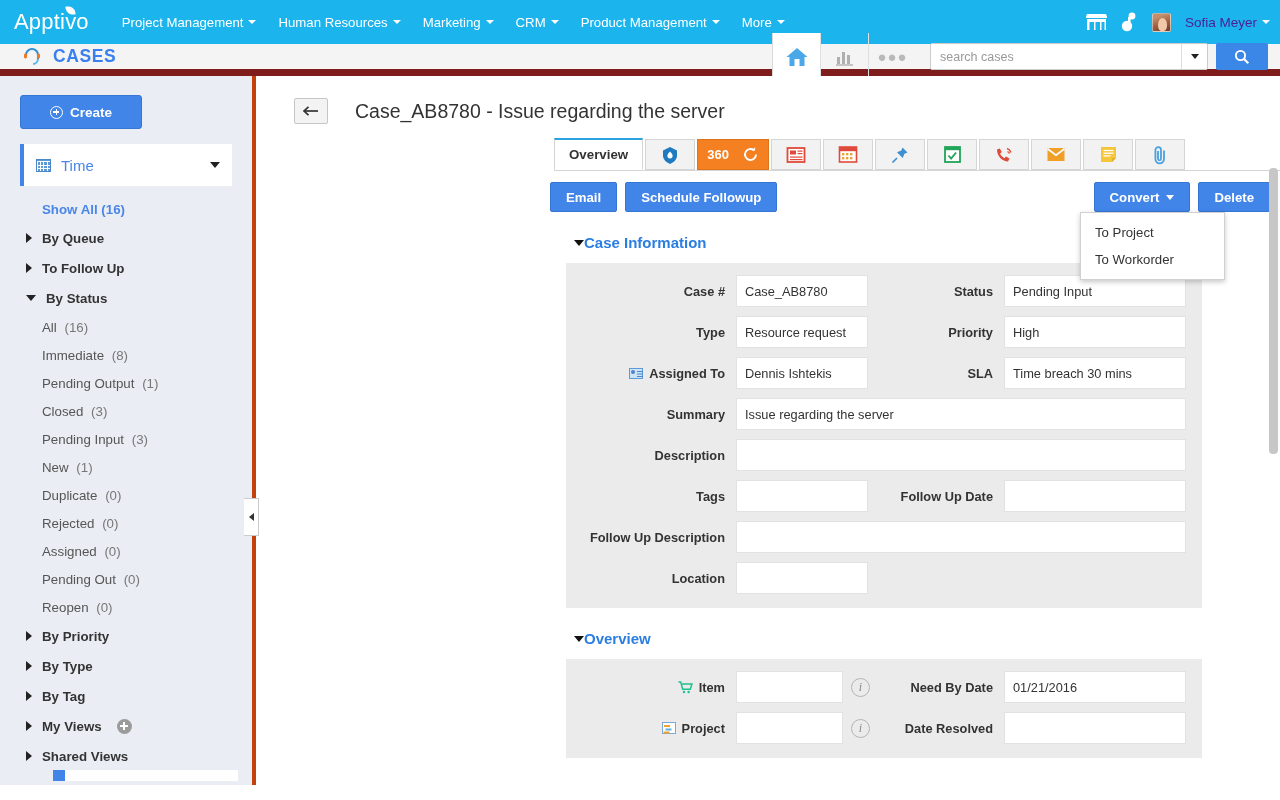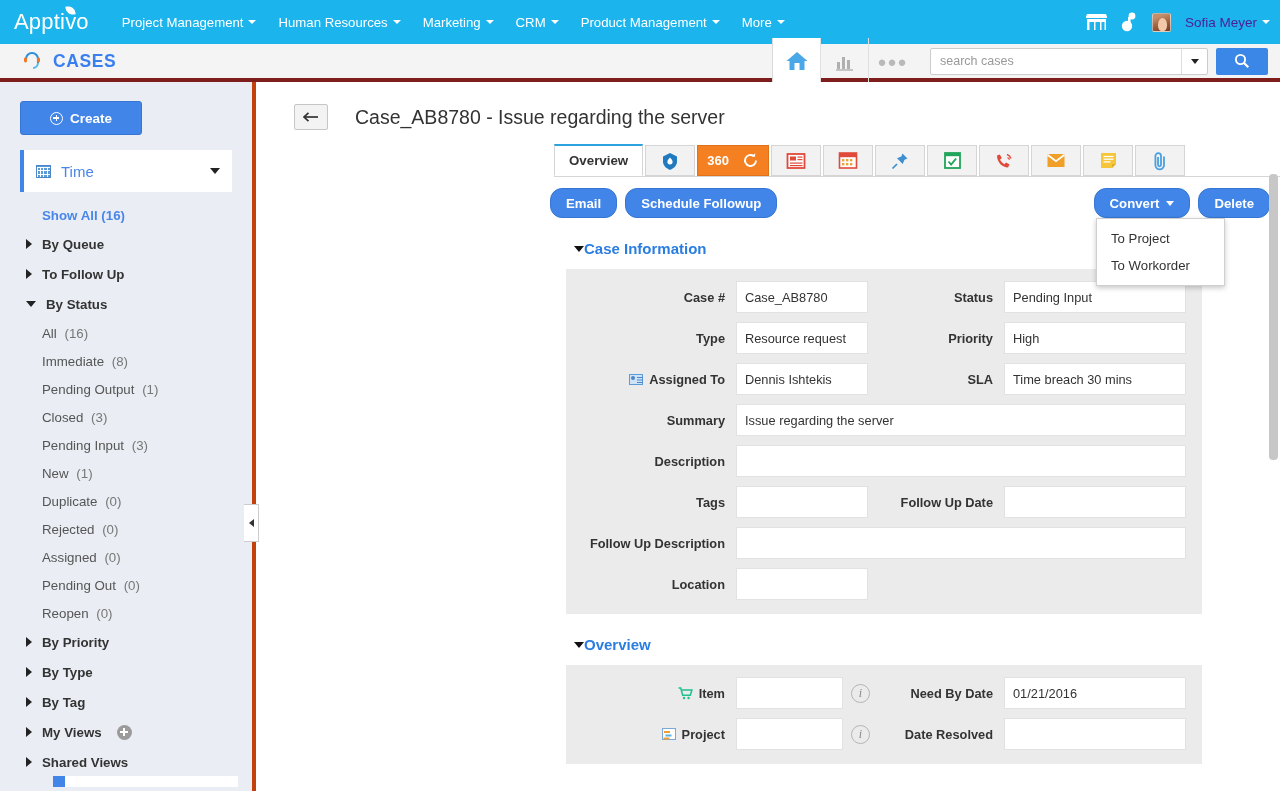--- a/index.html
+++ b/index.html
@@ -42,21 +42,21 @@
     border: 1px solid rgba(255,255,255,.55); position: relative; overflow: hidden;
   }
   .avatar::after {
     content: ""; position: absolute; left: 5px; top: 4px; width: 9px; height: 13px;
     background: #f2c8a8; border-radius: 50% 50% 40% 40%;
   }
   .username { color: #4c1d95; font-size: 13.5px; display: flex; align-items: center; }
 
   
   .appheader {
-    height: 38px; background: #f4f4f4; border-bottom: 4px solid #7f1d1d;
+    height: 32px; background: #f4f4f4; border-bottom: 7px solid #7f1d1d;
     display: flex; align-items: center; position: relative;
   }
   .apptitle {
     display: flex; align-items: center; gap: 9px; padding-left: 20px;
     flex: 1;
   }
   .apptitle .label {
     color: #3a7ff0; font-size: 17.5px; font-weight: bold; letter-spacing: .6px;
   }
   .hdr-right { display: flex; align-items: stretch; height: 47px; }
@@ -204,31 +204,31 @@
     font-size: 13px; font-weight: bold; min-width: 72px; gap: 13px;
   }
   .tabs-underline { height: 1px; background: #d5d5d5; margin-left: 298px; }
 
   
   .actionbar {
     margin: 11px 0 0 294px; height: 30px; display: flex; align-items: center;
     position: relative; padding-right: 10px;
   }
   .btn-blue {
-    background: #4285e8; border: 1px solid #3576d4; border-radius: 12px; color: #fff;
+    background: #4285e8; border: 1px solid #3576d4; border-radius: 2px; color: #fff;
     font-size: 13.2px; font-weight: bold; height: 30px; padding: 0 15px;
     display: flex; align-items: center; cursor: pointer; margin-right: 8px;
   }
   .actions-right { position: absolute; right: 10px; top: 0; display: flex; }
   .caret-w {
     width: 0; height: 0; border-left: 4px solid transparent;
     border-right: 4px solid transparent; border-top: 5px solid #fff; margin-left: 7px;
   }
   .convert-menu {
-    position: absolute; right: 55px; top: 30px; width: 129px; background: #fff;
+    position: absolute; right: 55px; top: 30px; width: 145px; background: #fff;
     border: 1px solid #d0d0d0; box-shadow: 0 2px 5px rgba(0,0,0,.22); z-index: 40;
     padding: 6px 0;
   }
   .convert-menu .mi {
     padding: 6px 0 6px 14px; font-size: 13.2px; color: #333; cursor: pointer;
   }
 
   
   .section { margin-left: 310px; margin-right: 78px; }
   .sec-head {

